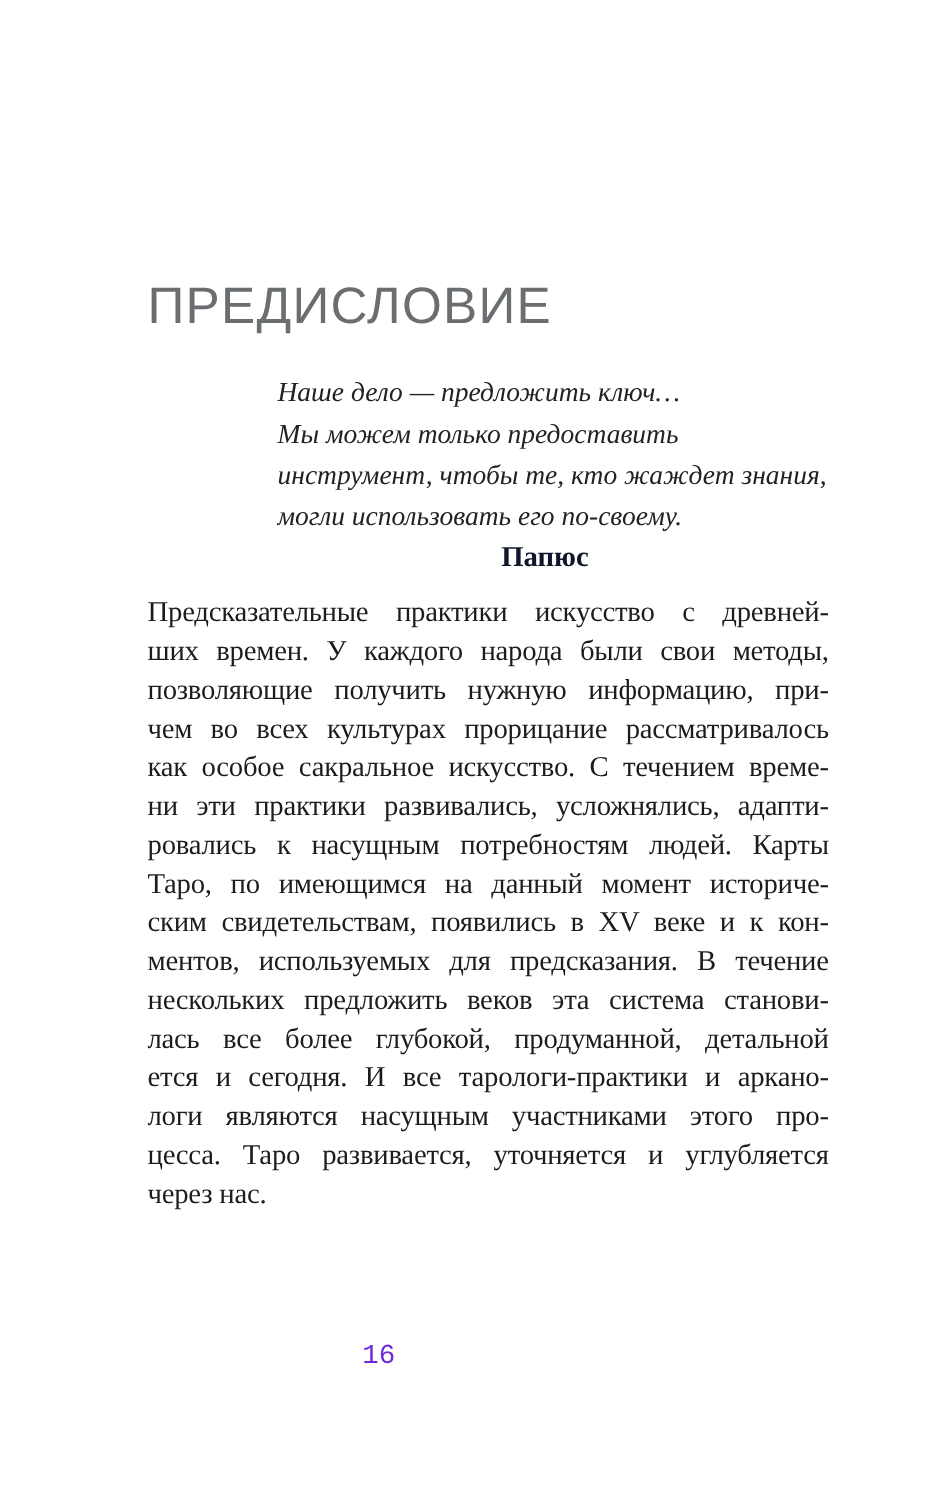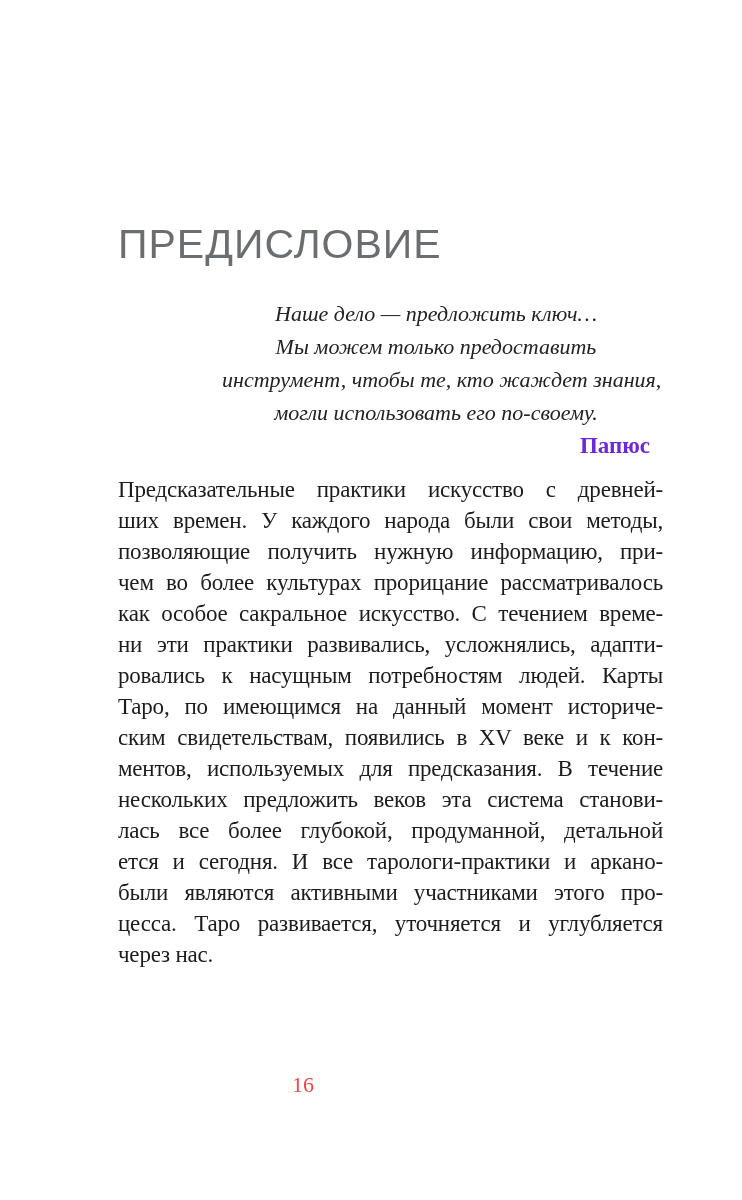--- a/index.html
+++ b/index.html
@@ -33,33 +33,33 @@
     left: 222px;
     top: 297px;
     width: 428px;
     font-family: "Liberation Serif", serif;
     font-style: italic;
     font-size: 22px;
     line-height: 33px;
     color: #222222;
   }
   .epigraph .line {
-    text-align: center;
+    text-align: left;
     white-space: nowrap;
   }
   .epigraph-attribution {
     position: absolute;
     left: 222px;
     top: 433px;
     width: 428px;
-    text-align: right;
+    text-align: center;
     font-family: "Liberation Serif", serif;
     font-weight: bold;
     font-size: 23px;
-    color: #6d28d9;
+    color: #0f172a;
   }
   .body-text {
     position: absolute;
     left: 118px;
     top: 474px;
     width: 545px;
     font-family: "Liberation Serif", serif;
     font-size: 23px;
     line-height: 31px;
     letter-spacing: -0.2px;
@@ -71,23 +71,23 @@
   }
   .body-text .line:last-child {
     text-align-last: left;
   }
   .page-number {
     position: absolute;
     left: 0;
     top: 1072px;
     width: 606px;
     text-align: center;
-    font-family: Liberation Serif, serif;
+    font-family: Liberation Mono, monospace;
     font-size: 22px;
-    color: #ef4444;
+    color: #6d28d9;
   }
 </style>
 </head>
 <body>
 
 <div class="page">
 
   <h1 class="chapter-heading">ПРЕДИСЛОВИЕ</h1>
 
   <div class="epigraph">
@@ -96,30 +96,30 @@
       <div class="line">инструмент, чтобы те, кто жаждет знания,</div>
       <div class="line">могли использовать его по-своему.</div>
     </div>
 
   <div class="epigraph-attribution">Папюс</div>
 
   <div class="body-text">
       <div class="line">Предсказательные практики искусство с древней-</div>
       <div class="line">ших времен. У каждого народа были свои методы,</div>
       <div class="line">позволяющие получить нужную информацию, при-</div>
-      <div class="line">чем во более культурах прорицание рассматривалось</div>
+      <div class="line">чем во всех культурах прорицание рассматривалось</div>
       <div class="line">как особое сакральное искусство. С течением време-</div>
       <div class="line">ни эти практики развивались, усложнялись, адапти-</div>
       <div class="line">ровались к насущным потребностям людей. Карты</div>
       <div class="line">Таро, по имеющимся на данный момент историче-</div>
       <div class="line">ским свидетельствам, появились в XV веке и к кон-</div>
       <div class="line">ментов, используемых для предсказания. В течение</div>
       <div class="line">нескольких предложить веков эта система станови-</div>
       <div class="line">лась все более глубокой, продуманной, детальной</div>
       <div class="line">ется и сегодня. И все тарологи-практики и аркано-</div>
-      <div class="line">были являются активными участниками этого про-</div>
+      <div class="line">логи являются насущным участниками этого про-</div>
       <div class="line">цесса. Таро развивается, уточняется и углубляется</div>
       <div class="line">через нас.</div>
     </div>
 
   <div class="page-number">16</div>
 
 </div>
 
 </body></html>

